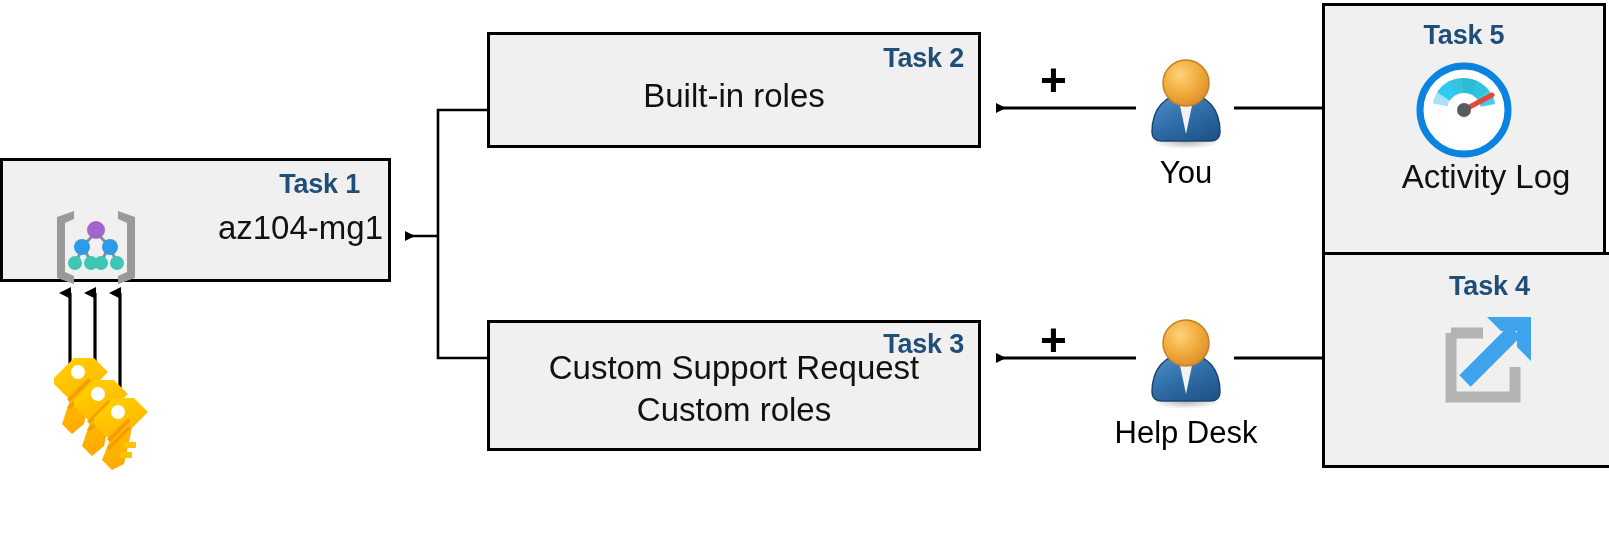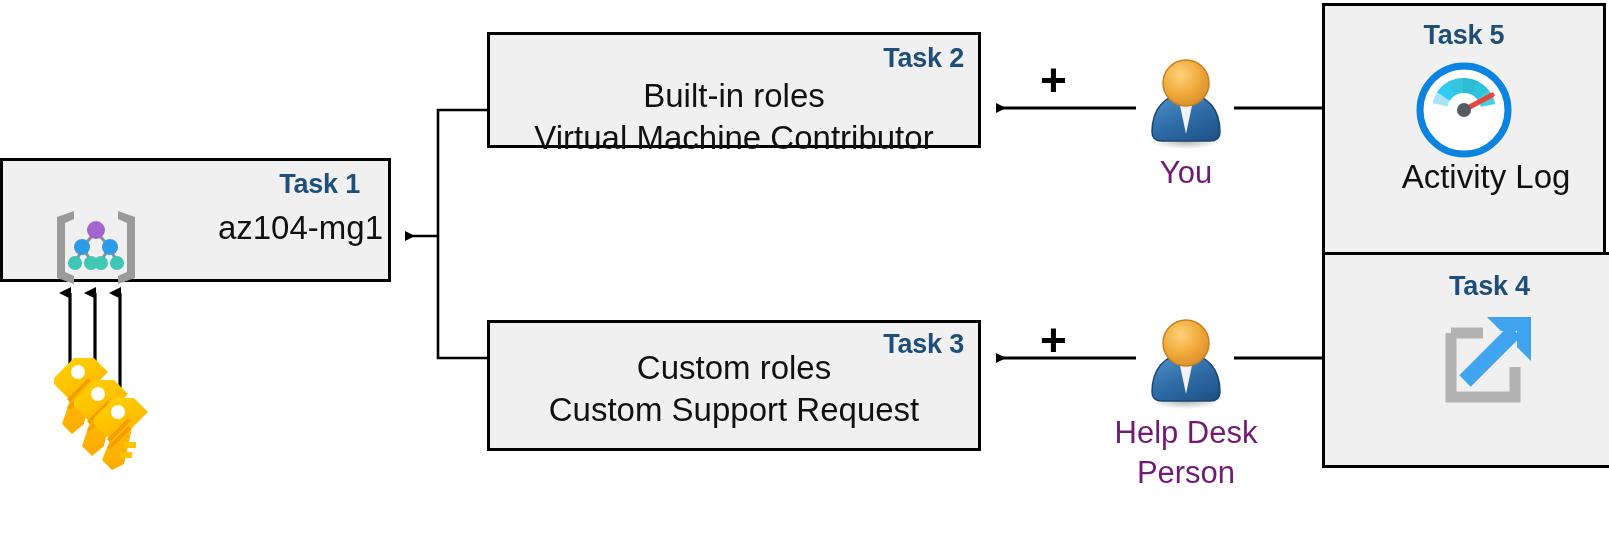--- a/index.html
+++ b/index.html
@@ -152,21 +152,21 @@
 
   
   .person {
     position: absolute;
     width: 96px;
   }
   .person-icon { width: 96px; height: 96px; display: block; }
   .person-caption {
     text-align: center;
     font-size: 31px;
-    color: #701a75;
+    color: #000000;
     line-height: 1.22;
     white-space: nowrap;
     margin-top: 2px;
   }
   #person-you  { left: 1138px; top: 56px; }
   #person-help { left: 1138px; top: 316px; }
   #person-you .person-caption  { margin-left: -20px; margin-right: -20px; }
   #person-help .person-caption { margin-left: -50px; margin-right: -50px; }
 
   
@@ -305,29 +305,28 @@
         <rect x="88" y="104" width="12" height="6" fill="#FFC400"></rect>
         <rect x="84" y="114" width="12" height="6" fill="#FFC400"></rect>
       </g>
     </svg>
   </div>
 
   <div class="task-box" id="task2">
     <div class="task-label">Task 2</div>
     <div id="task2-lines">
       <div class="box-text">Built-in roles</div>
-      <div class="box-text">Virtual Machine Contributor</div>
     </div>
   </div>
 
   <div class="task-box" id="task3">
     <div class="task-label">Task 3</div>
     <div id="task3-lines">
+      <div class="box-text">Custom Support Request</div>
       <div class="box-text">Custom roles</div>
-      <div class="box-text">Custom Support Request</div>
     </div>
   </div>
 
   <div class="task-box" id="task5">
     <div class="task-label">Task 5</div>
     <div id="task5-icon">
       <svg viewBox="0 0 96 96" width="96" height="96" xmlns="http://www.w3.org/2000/svg">
         <circle cx="48" cy="48" r="44" fill="#FFFFFF" stroke="#0A84E0" stroke-width="7"></circle>
 
         <g>
@@ -414,16 +413,15 @@
           <stop offset="1" stop-color="#000" stop-opacity="0"></stop>
         </radialGradient>
       </defs>
       <ellipse cx="48" cy="86" rx="34" ry="7" fill="url(#shadG2)"></ellipse>
       <path d="M48,38 C26,38 14,54 14,76 C14,82 18,85 24,85 L72,85 C78,85 82,82 82,76 C82,54 70,38 48,38 Z" fill="url(#bodyG2)" stroke="#1B4671" stroke-width="1.5"></path>
       <path d="M40,40 L48,78 L56,40 C53,44 43,44 40,40 Z" fill="#F2F2F2"></path>
       <path d="M40,40 L48,52 L56,40 Z" fill="#FFFFFF"></path>
       <circle cx="48" cy="27" r="23" fill="url(#headG2)" stroke="#C8801F" stroke-width="1.5"></circle>
     </svg>
     <div class="person-caption">Help Desk</div>
-    <div class="person-caption">Person</div>
   </div>
 
 </div>
 
 </body></html>

